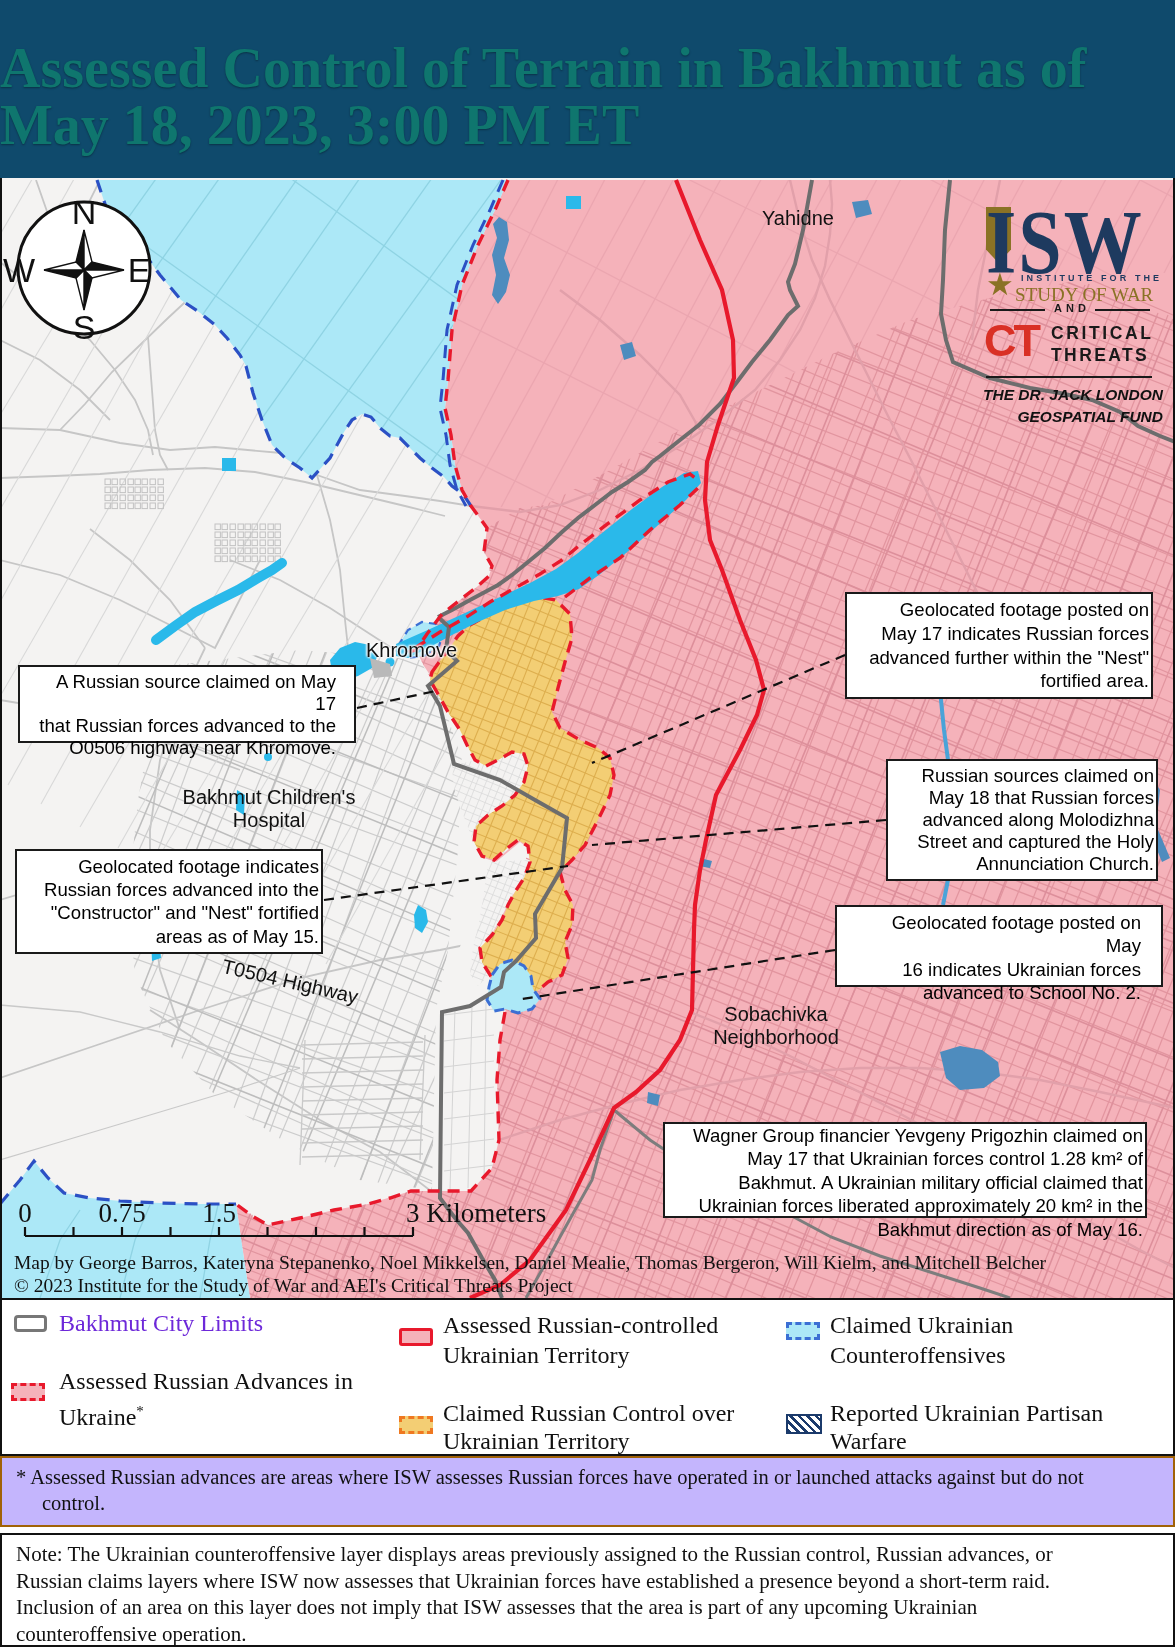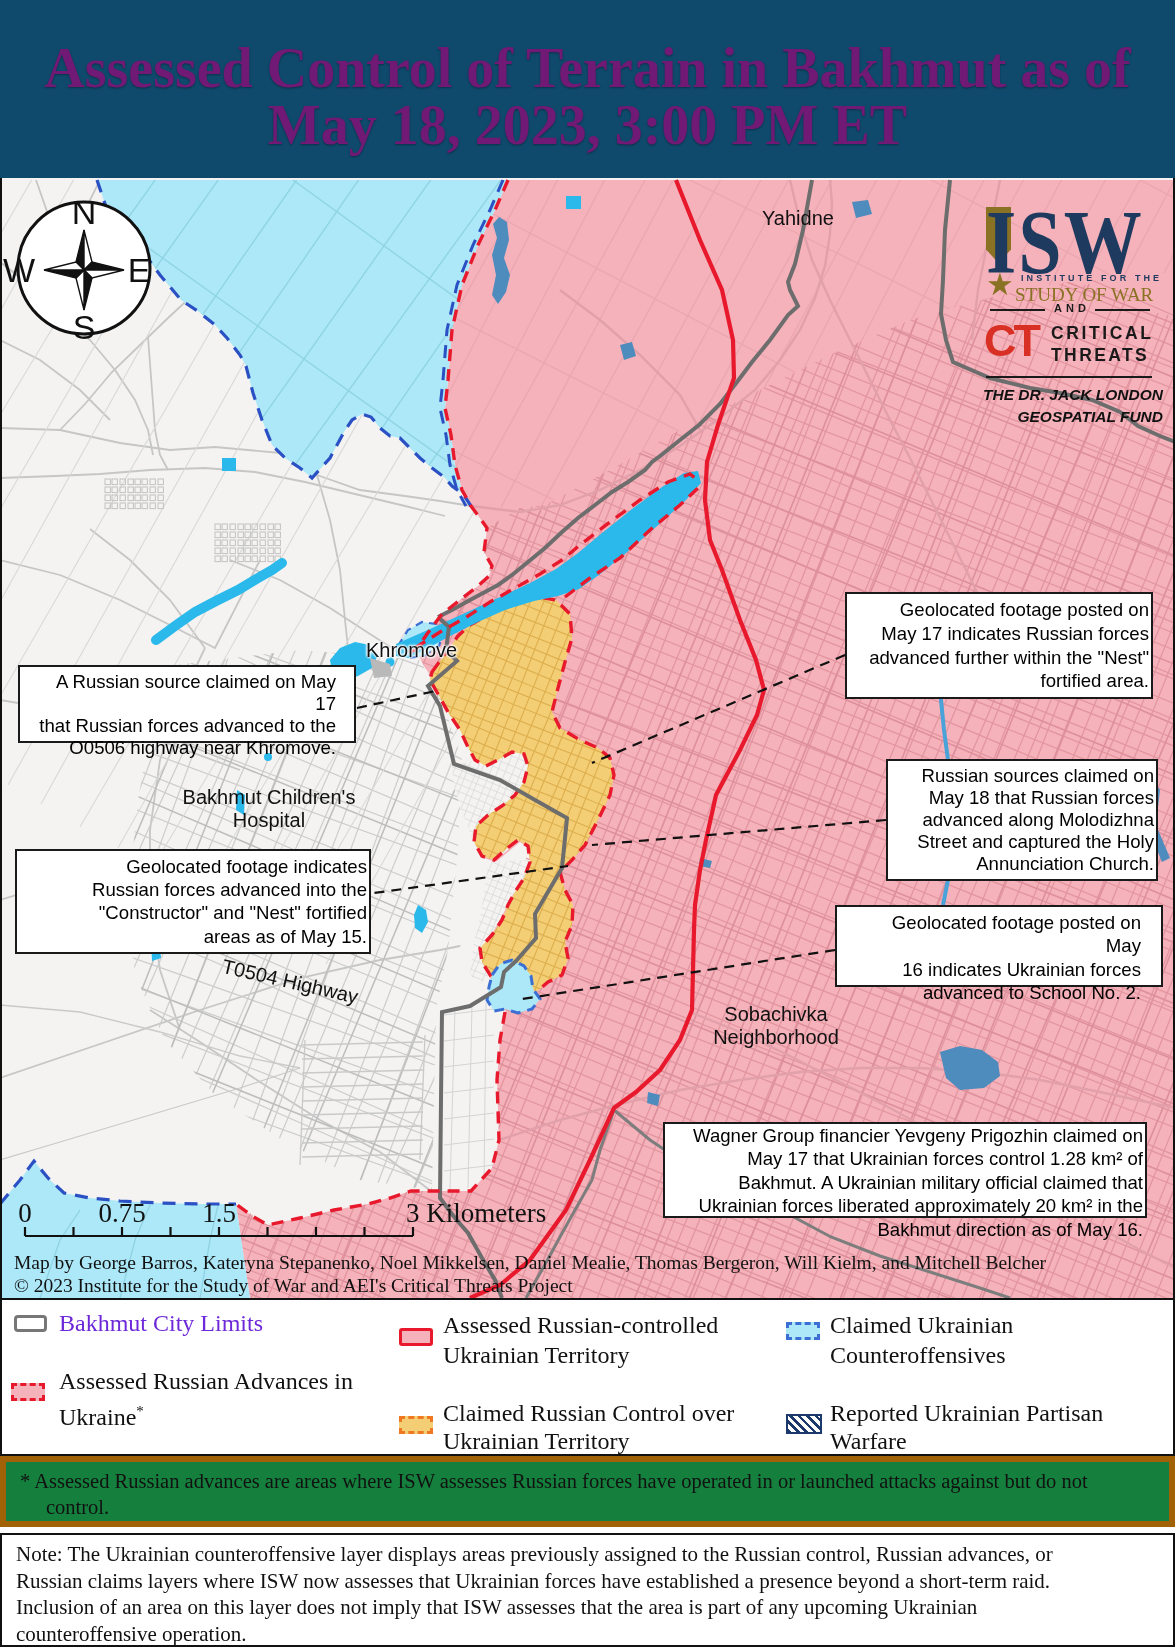--- a/index.html
+++ b/index.html
@@ -6,21 +6,21 @@
 body{font-family:"Liberation Sans", sans-serif;position:relative;-webkit-font-smoothing:antialiased}
 .co{position:absolute;background:#fff;border:2px solid #1a1a1a;text-align:right;color:#000}
 .lbl{position:absolute;color:#111;font-size:20px;line-height:23px;text-align:center;white-space:nowrap}
 .nw{position:absolute;white-space:nowrap;line-height:1}
 .ser{font-family:"Liberation Serif", serif}
 </style></head>
 <body>
 
 <div style="position:absolute;left:0;top:0;width:1175px;height:178px;background:#0f4a6c"></div>
 
-<div class="ser" style="position:absolute;left:0;top:40px;width:1175px;text-align:center;color:#701a75;font-weight:bold;font-size:56px;line-height:57px;text-shadow:0 1px 2px rgba(0,0,0,.35)">Assessed Control of Terrain in Bakhmut as of<br>May 18, 2023, 3:00 PM ET</div>
+<div class="ser" style="position:absolute;left:0;top:40px;width:1175px;text-align:left;color:#0f766e;font-weight:bold;font-size:56px;line-height:57px;text-shadow:0 1px 2px rgba(0,0,0,.35)">Assessed Control of Terrain in Bakhmut as of<br>May 18, 2023, 3:00 PM ET</div>
 <svg width="1175" height="1120" viewBox="0 178 1175 1120" style="position:absolute;left:0;top:178px">
     <defs>
       <clipPath id="cpink">
         <polygon points="508.0,180.0 495.0,210.0 478.0,245.0 462.0,285.0 452.0,330.0 448.0,380.0 445.0,408.0 451.0,435.0 455.0,465.0 462.0,490.0 471.0,506.0 487.0,528.0 484.0,552.0 492.0,566.0 489.0,576.0 478.0,586.0 460.0,600.0 442.0,614.0 427.0,634.0 416.0,650.0 424.0,666.0 432.0,678.0 440.0,696.0 452.0,714.0 464.0,732.0 472.0,748.0 480.0,760.0 497.0,758.0 516.0,752.0 526.0,756.0 530.0,772.0 526.0,788.0 515.0,800.0 500.0,812.0 488.0,822.0 478.0,834.0 476.0,846.0 484.0,858.0 496.0,862.0 508.0,852.0 520.0,842.0 528.0,848.0 530.0,864.0 522.0,880.0 512.0,894.0 504.0,910.0 494.0,928.0 486.0,948.0 482.0,962.0 490.0,978.0 500.0,990.0 508.0,1002.0 505.0,1012.0 500.0,1040.0 497.0,1080.0 499.0,1140.0 492.0,1168.0 471.0,1191.0 442.0,1191.0 411.0,1191.0 368.0,1204.0 334.0,1210.0 300.0,1218.0 268.0,1225.0 252.0,1216.0 236.0,1204.0 243.0,1252.0 250.0,1298.0 1175.0,1298.0 1175.0,180.0"></polygon>
       </clipPath>
       <clipPath id="cdense">
         <polygon points="1175.0,272.0 1080.0,280.0 1000.0,295.0 910.0,320.0 830.0,355.0 750.0,395.0 680.0,430.0 610.0,470.0 545.0,505.0 520.0,508.0 487.0,528.0 484.0,552.0 492.0,566.0 478.0,586.0 460.0,600.0 442.0,614.0 427.0,634.0 416.0,650.0 424.0,666.0 440.0,696.0 464.0,732.0 480.0,760.0 530.0,772.0 528.0,848.0 522.0,880.0 504.0,910.0 486.0,948.0 490.0,978.0 505.0,1012.0 500.0,1040.0 497.0,1080.0 499.0,1140.0 492.0,1168.0 471.0,1191.0 411.0,1191.0 368.0,1204.0 300.0,1218.0 268.0,1225.0 236.0,1204.0 243.0,1252.0 250.0,1298.0 1175.0,1298.0"></polygon>
       </clipPath>
       <clipPath id="cfields">
         <polygon points="508.0,180.0 1175.0,180.0 1175.0,272.0 1080.0,280.0 1000.0,295.0 910.0,320.0 830.0,355.0 750.0,395.0 680.0,430.0 610.0,470.0 545.0,505.0 520.0,508.0 471.0,506.0 462.0,490.0 455.0,465.0 451.0,435.0 445.0,408.0 448.0,380.0 452.0,330.0 462.0,285.0 478.0,245.0 495.0,210.0"></polygon>
@@ -1055,21 +1055,21 @@
 <div class="lbl" style="left:366px;top:639px;text-shadow:0 0 3px #fff,0 0 3px #fff,1px 1px 2px #fff,-1px -1px 2px #fff">Khromove</div>
 
 <div class="lbl" style="left:173px;top:786px;width:192px;white-space:normal">Bakhmut Children's<br>Hospital</div>
 
 <div class="lbl" style="left:225px;top:955px;transform:rotate(13deg);transform-origin:left top">T0504 Highway</div>
 
 <div class="lbl" style="left:707px;top:1003px;width:138px;white-space:normal">Sobachivka<br>Neighborhood</div>
 
 <div class="co" style="left:18px;top:665px;width:338px;height:78px;font-size:18.6px;line-height:22.0px;padding:4px 18px">A Russian source claimed on May 17<br>that Russian forces advanced to the<br>O0506 highway near Khromove.</div>
 
-<div class="co" style="left:15px;top:849px;width:356px;height:105px;font-size:18.6px;line-height:23.2px;padding:4px 2px">Geolocated footage indicates<br>Russian forces advanced into the<br>"Constructor" and "Nest" fortified<br>areas as of May 15.</div>
+<div class="co" style="left:15px;top:849px;width:308px;height:105px;font-size:18.6px;line-height:23.2px;padding:4px 2px">Geolocated footage indicates<br>Russian forces advanced into the<br>"Constructor" and "Nest" fortified<br>areas as of May 15.</div>
 
 <div class="co" style="left:845px;top:592px;width:308px;height:107px;font-size:18.6px;line-height:23.8px;padding:4px 2px">Geolocated footage posted on<br>May 17 indicates Russian forces<br>advanced further within the "Nest"<br>fortified area.</div>
 
 <div class="co" style="left:886px;top:759px;width:272px;height:122px;font-size:18.6px;line-height:22.0px;padding:4px 2px">Russian sources claimed on<br>May 18 that Russian forces<br>advanced along Molodizhna<br>Street and captured the Holy<br>Annunciation Church.</div>
 
 <div class="co" style="left:835px;top:905px;width:328px;height:82px;font-size:18.6px;line-height:23.3px;padding:4px 20px">Geolocated footage posted on May<br>16 indicates Ukrainian forces<br>advanced to School No. 2.</div>
 
 <div class="co" style="left:663px;top:1122px;width:484px;height:96px;font-size:18.6px;line-height:23.4px;padding:0 2px">Wagner Group financier Yevgeny Prigozhin claimed on<br>May 17 that Ukrainian forces control 1.28 km² of<br>Bakhmut. A Ukrainian military official claimed that<br>Ukrainian forces liberated approximately 20 km² in the<br>Bakhmut direction as of May 16.</div>
 
 <div class="ser" style="position:absolute;left:14px;top:1251px;font-size:19.5px;line-height:23px;color:#111">Map by George Barros, Kateryna Stepanenko, Noel Mikkelsen, Daniel Mealie, Thomas Bergeron, Will Kielm, and Mitchell Belcher<br>© 2023 Institute for the Study of War and AEI's Critical Threats Project</div>
@@ -1093,14 +1093,14 @@
 <div class="ser" style="position:absolute;left:443px;top:1399px;font-size:24px;line-height:28px;color:#111">Claimed Russian Control over<br>Ukrainian Territory</div>
 
 <div style="position:absolute;left:786px;top:1322px;width:34px;height:18px;background:#ace8f7;border:3px dashed #3b6fd4"></div>
 
 <div class="ser" style="position:absolute;left:830px;top:1310px;font-size:24px;line-height:30px;color:#111">Claimed Ukrainian<br>Counteroffensives</div>
 
 <div style="position:absolute;left:786px;top:1414px;width:36px;height:20px;border:2px solid #1b3a6b;background:repeating-linear-gradient(45deg,#1b3a6b 0 2.5px,#fff 2.5px 6px)"></div>
 
 <div class="ser" style="position:absolute;left:830px;top:1399px;font-size:24px;line-height:28px;color:#111">Reported Ukrainian Partisan<br>Warfare</div>
 
-<div class="ser" style="position:absolute;left:0;top:1456px;width:1175px;height:71px;border:6px solid #a16207;background:#15803d;font-size:20.5px;line-height:26px;color:#111;padding:6px 14px">* Assessed Russian advances are areas where ISW assesses Russian forces have operated in or launched attacks against but do not<br><span style="margin-left:26px">control.</span></div>
+<div class="ser" style="position:absolute;left:0;top:1456px;width:1175px;height:71px;border:2px solid #a16207;background:#c4b5fd;font-size:20.5px;line-height:26px;color:#111;padding:6px 14px">* Assessed Russian advances are areas where ISW assesses Russian forces have operated in or launched attacks against but do not<br><span style="margin-left:26px">control.</span></div>
 
 <div class="ser" style="position:absolute;left:0;top:1533px;width:1175px;height:114px;border:2px solid #111;background:#fff;font-size:21px;line-height:26.5px;color:#111;padding:6px 14px">Note: The Ukrainian counteroffensive layer displays areas previously assigned to the Russian control, Russian advances, or<br>Russian claims layers where ISW now assesses that Ukrainian forces have established a presence beyond a short-term raid.<br>Inclusion of an area on this layer does not imply that ISW assesses that the area is part of any upcoming Ukrainian<br>counteroffensive operation.</div>
 </body></html>

